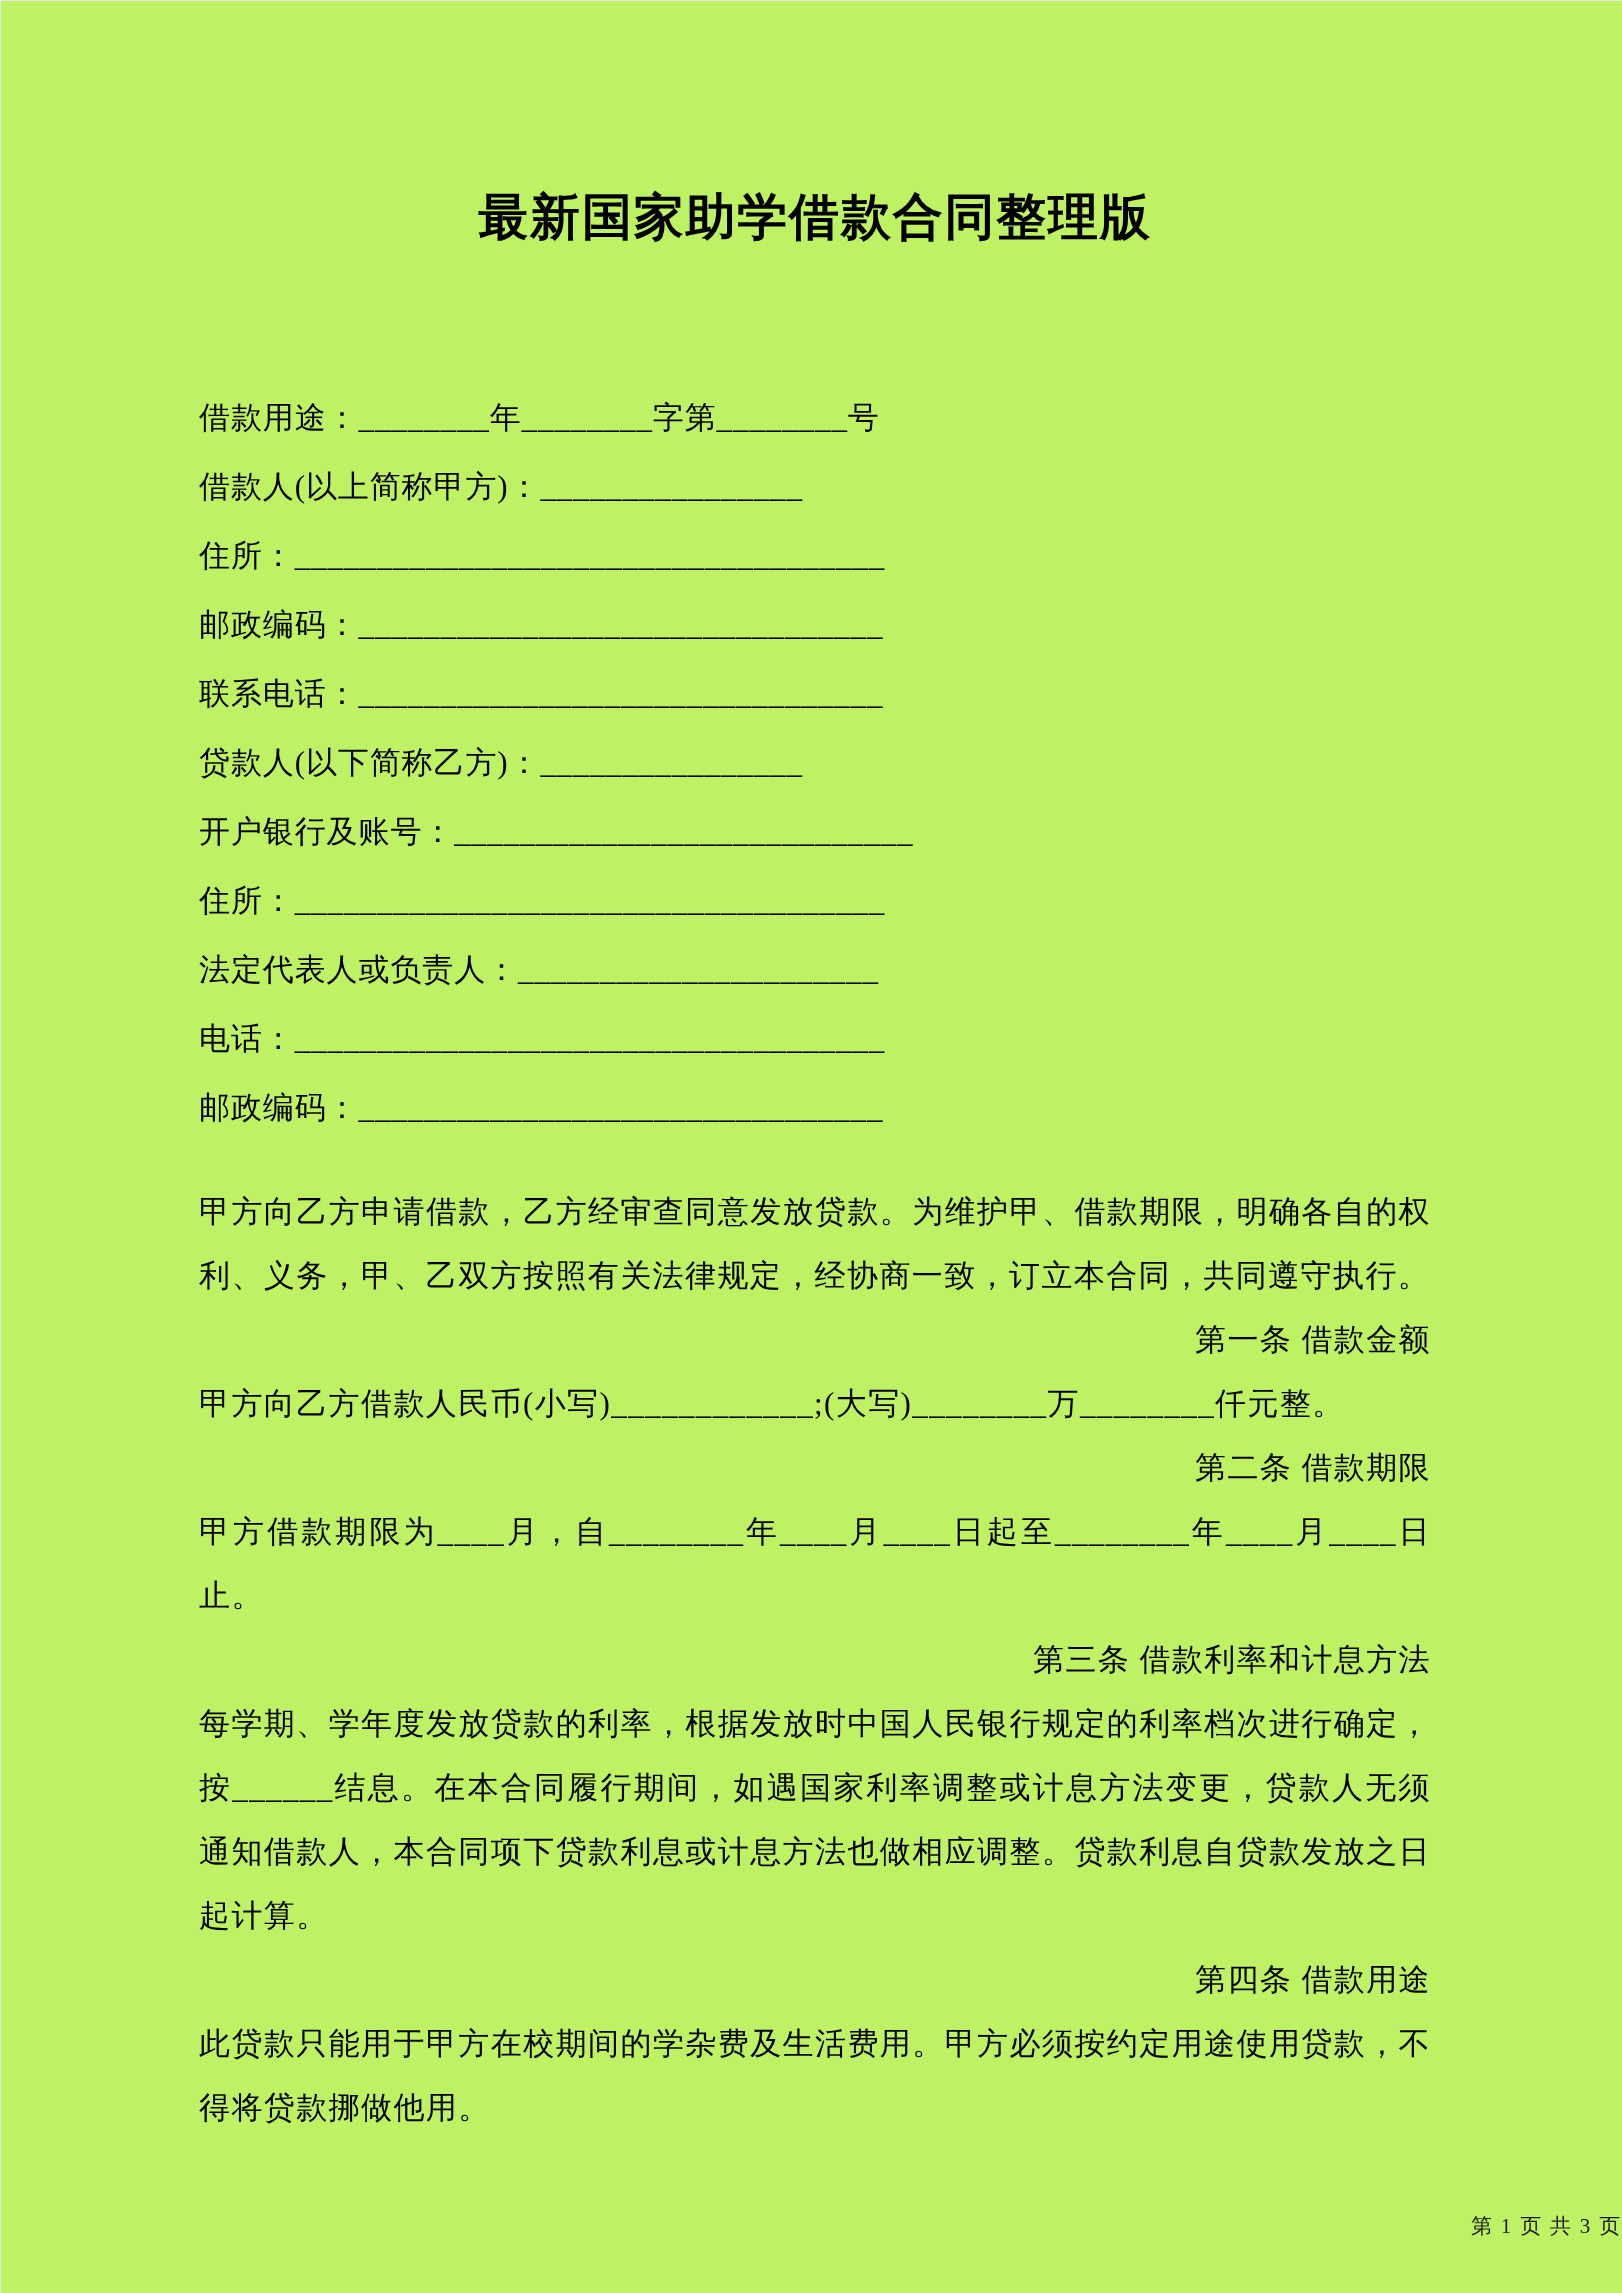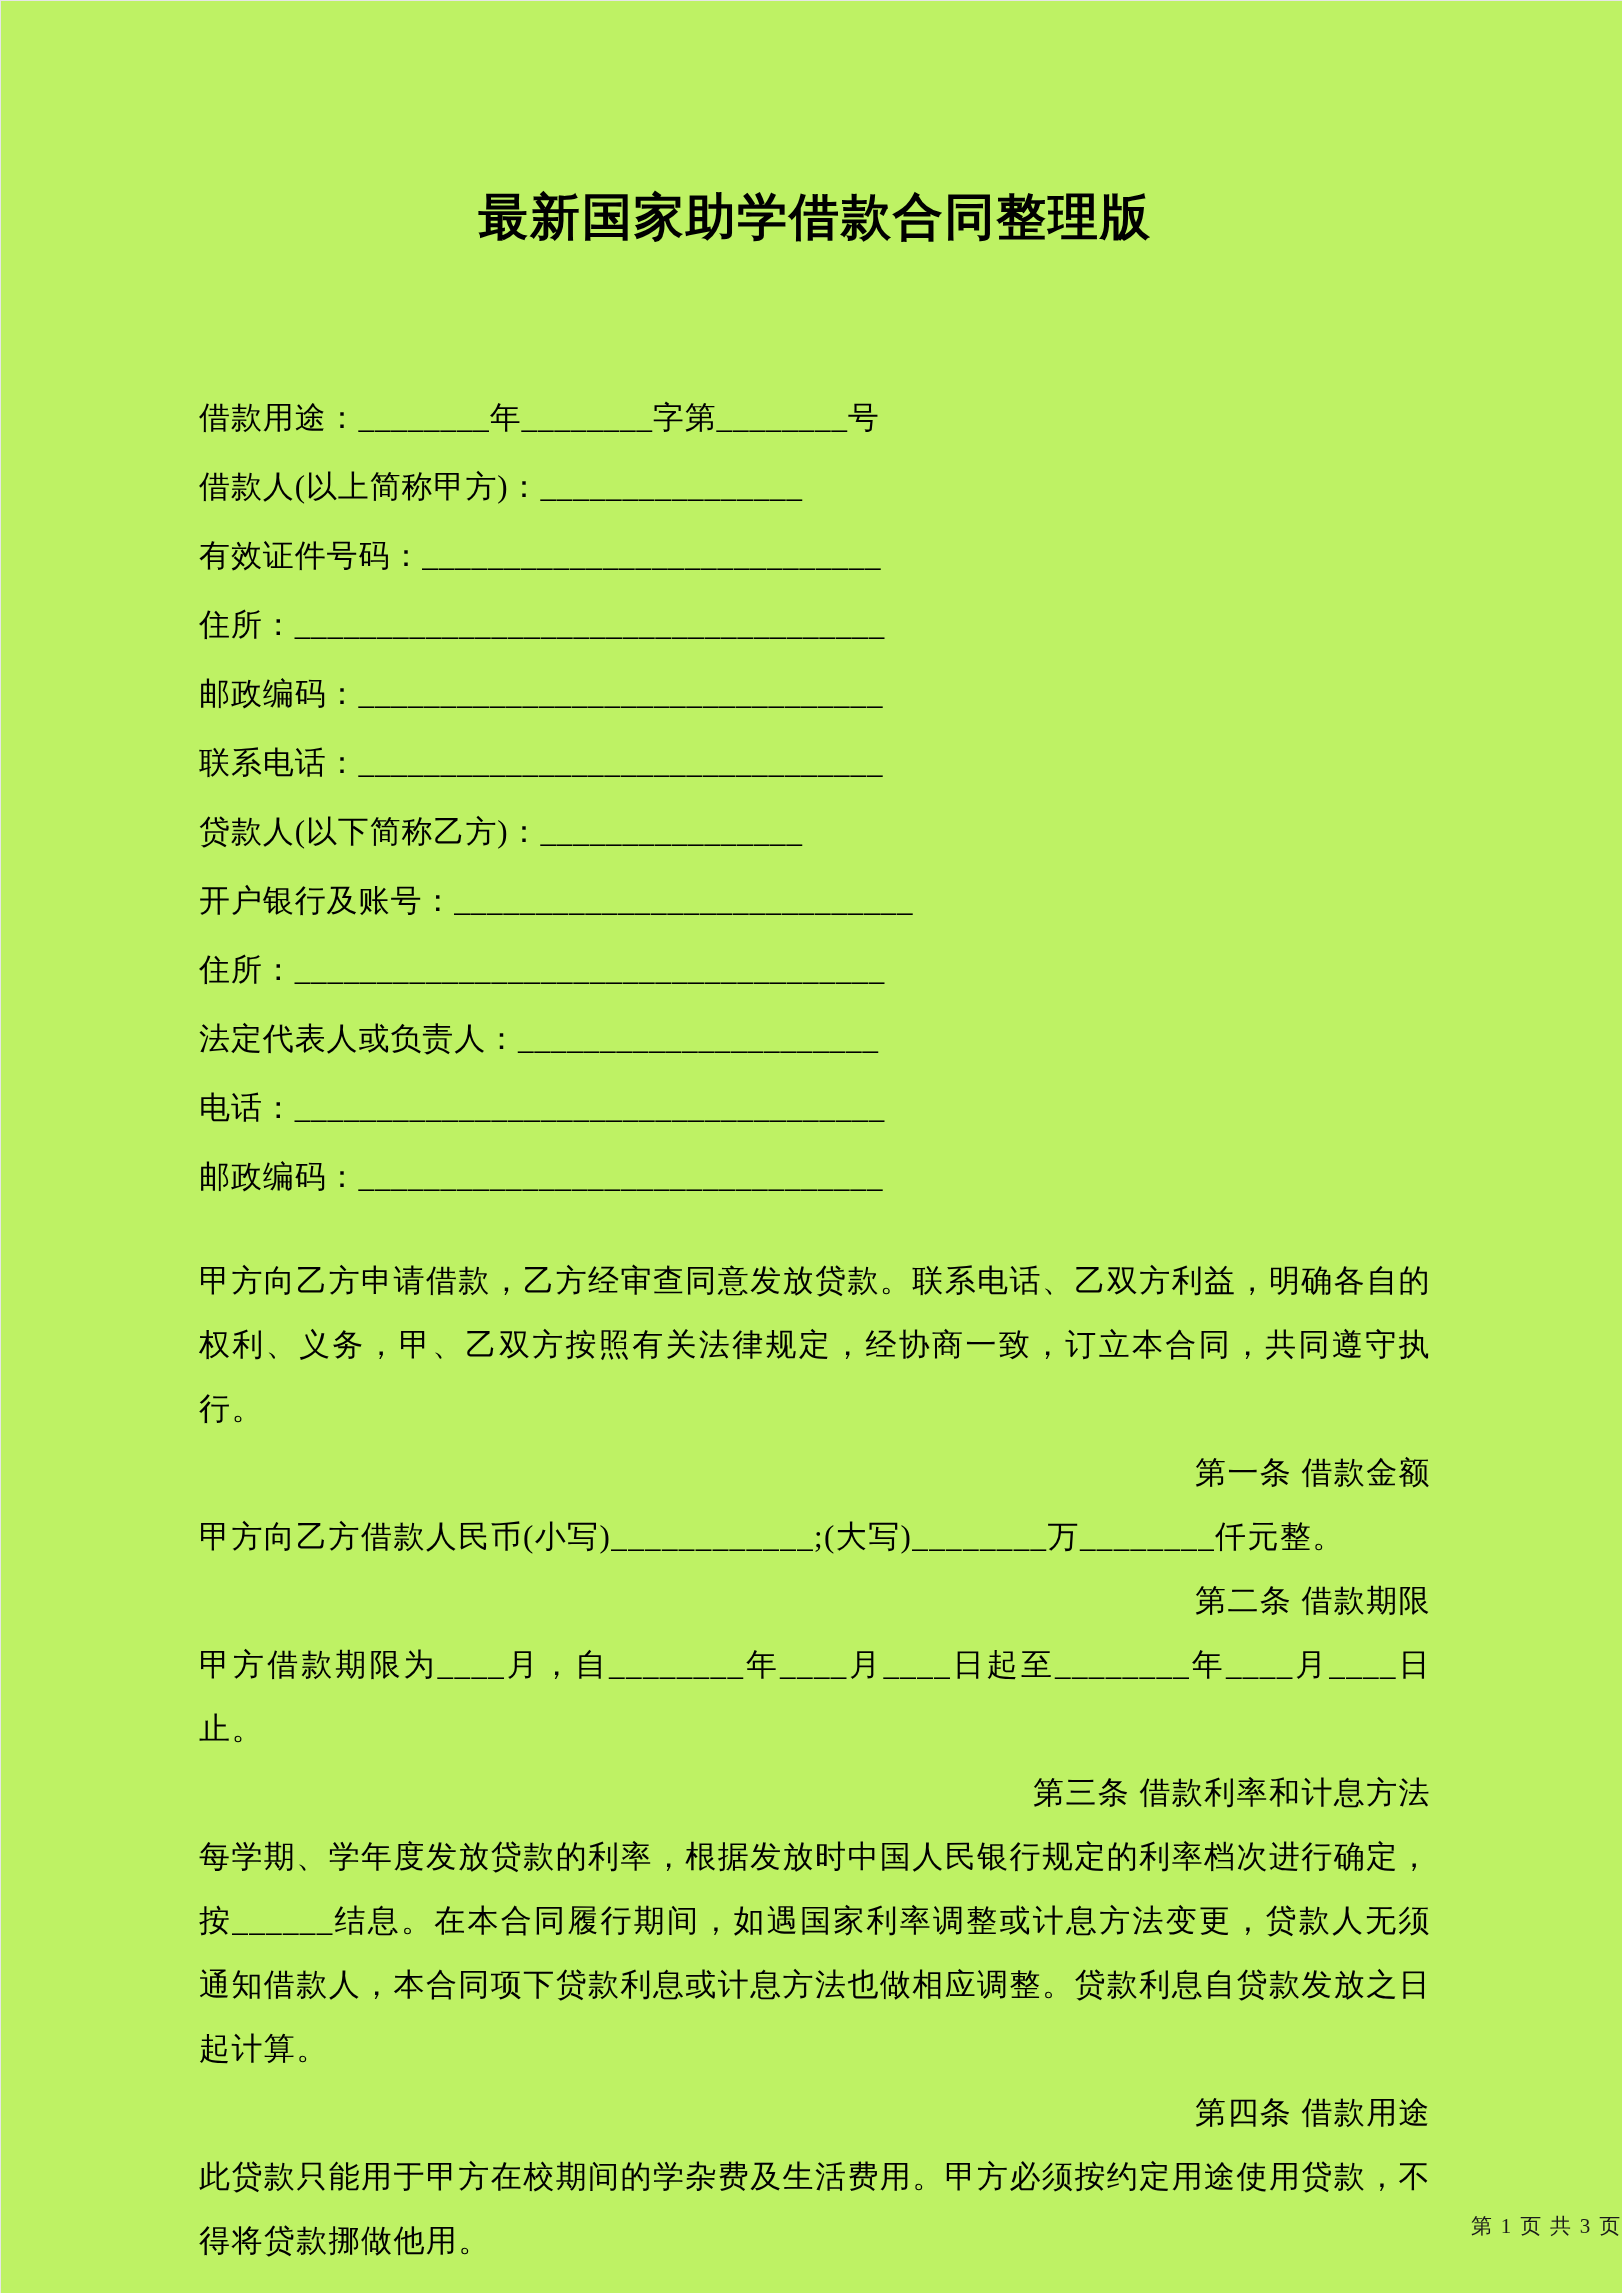--- a/index.html
+++ b/index.html
@@ -63,34 +63,33 @@
 </head>
 <body>
 
 <div class="page">
 
   <h1 class="title">最新国家助学借款合同整理版</h1>
 
   <div class="form-section">
     <p>借款用途：________年________字第________号</p>
     <p>借款人(以上简称甲方)：________________</p>
-    <p>有效证件号码：____________________________</p>
     <p>住所：____________________________________</p>
     <p>邮政编码：________________________________</p>
     <p>联系电话：________________________________</p>
     <p>贷款人(以下简称乙方)：________________</p>
     <p>开户银行及账号：____________________________</p>
     <p>住所：____________________________________</p>
     <p>法定代表人或负责人：______________________</p>
     <p>电话：____________________________________</p>
     <p>邮政编码：________________________________</p>
   </div>
 
   <div class="body-section">
-    <p>甲方向乙方申请借款，乙方经审查同意发放贷款。联系电话、乙双方利益，明确各自的权利、义务，甲、乙双方按照有关法律规定，经协商一致，订立本合同，共同遵守执行。</p>
+    <p>甲方向乙方申请借款，乙方经审查同意发放贷款。为维护甲、借款期限，明确各自的权利、义务，甲、乙双方按照有关法律规定，经协商一致，订立本合同，共同遵守执行。</p>
     <p class="article-title">第一条 借款金额</p>
     <p>甲方向乙方借款人民币(小写)____________;(大写)________万________仟元整。</p>
     <p class="article-title">第二条 借款期限</p>
     <p>甲方借款期限为____月，自________年____月____日起至________年____月____日止。</p>
     <p class="article-title">第三条 借款利率和计息方法</p>
     <p>每学期、学年度发放贷款的利率，根据发放时中国人民银行规定的利率档次进行确定，按______结息。在本合同履行期间，如遇国家利率调整或计息方法变更，贷款人无须通知借款人，本合同项下贷款利息或计息方法也做相应调整。贷款利息自贷款发放之日起计算。</p>
     <p class="article-title">第四条 借款用途</p>
     <p>此贷款只能用于甲方在校期间的学杂费及生活费用。甲方必须按约定用途使用贷款，不得将贷款挪做他用。</p>
   </div>
 

